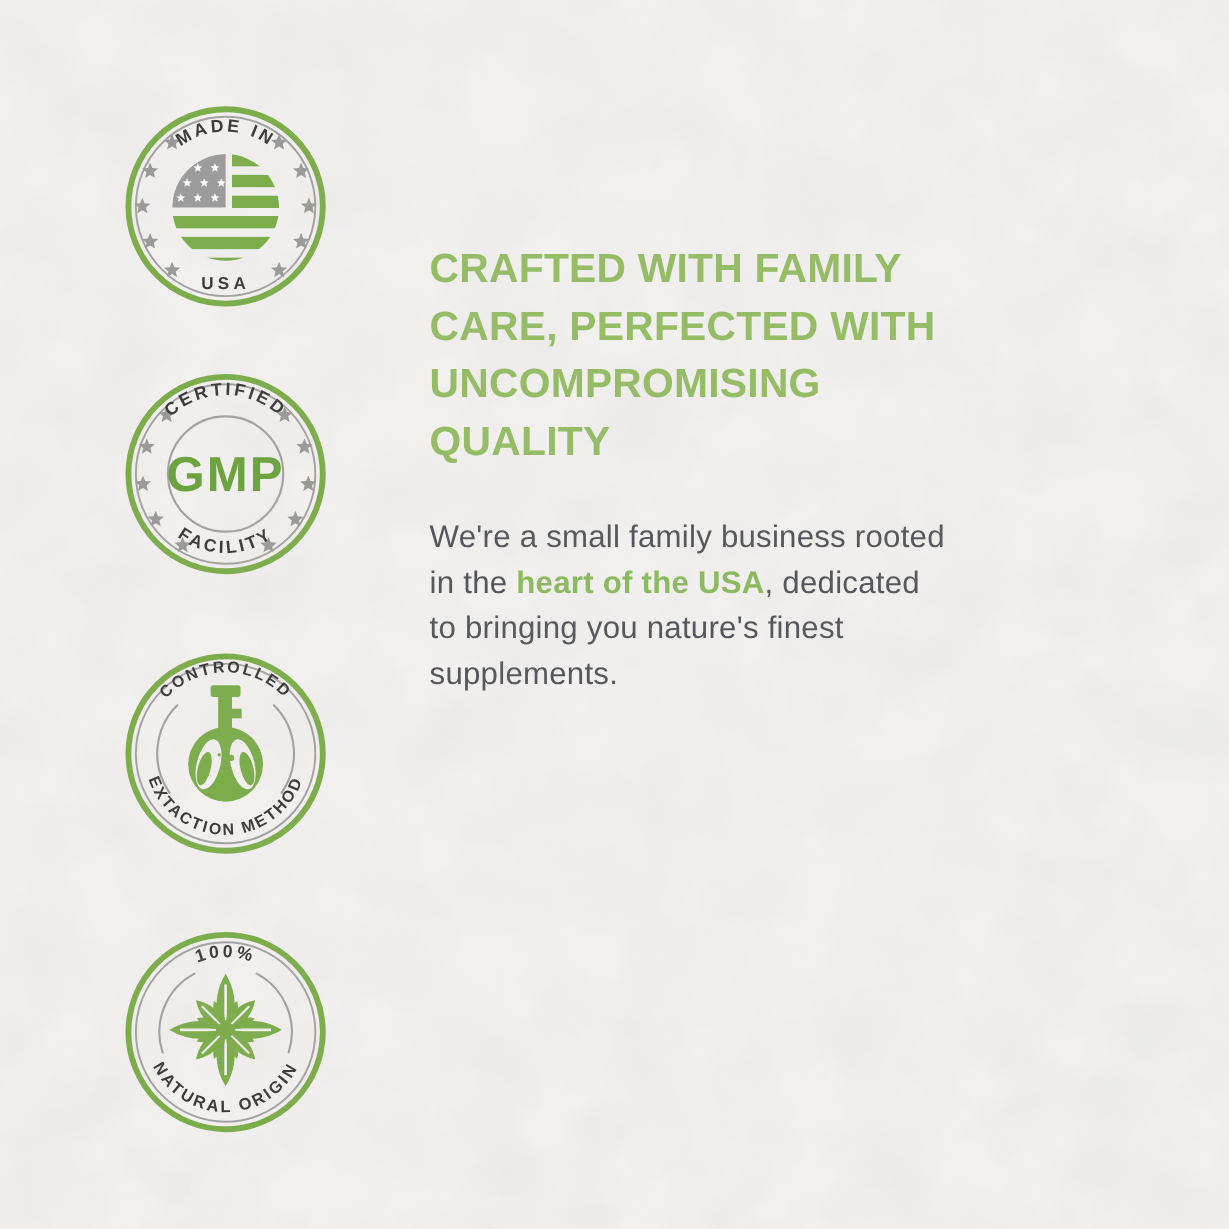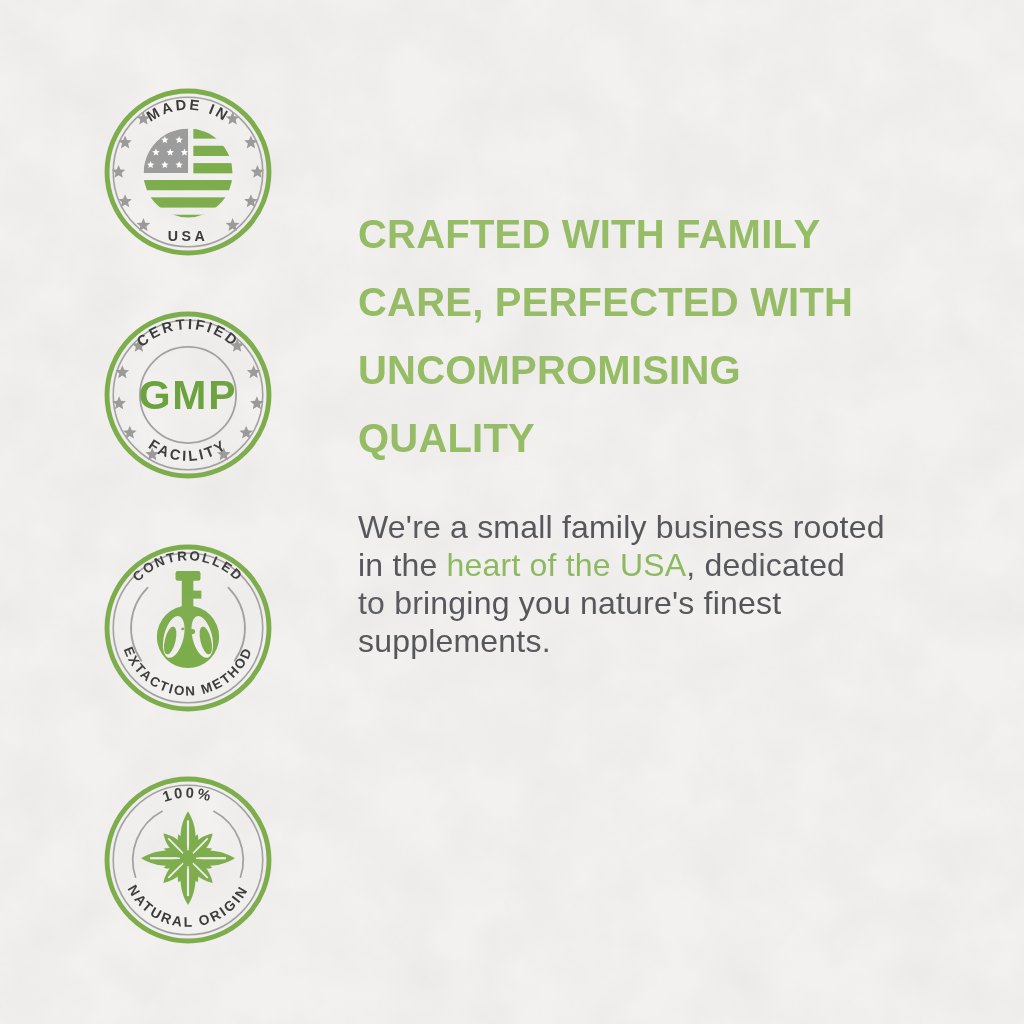--- a/index.html
+++ b/index.html
@@ -33,31 +33,31 @@
   .canton-star{fill:#ffffff;}
   .arc-label{font-family:"Liberation Sans",sans-serif;font-size:16.5px;font-weight:600;letter-spacing:3px;fill:var(--label-dark);}
   .b3 .arc-label{font-size:15px;letter-spacing:2.2px;}
   .b4 .arc-bottom{font-size:15.5px;letter-spacing:2.6px;}
   .usa-label{font-size:16px;font-weight:600;letter-spacing:4px;fill:var(--label-dark);}
   .gmp-text{font-size:46px;font-weight:700;letter-spacing:2px;fill:var(--gmp-green);}
   .green-fill{fill:var(--badge-green);}
   .content{position:absolute;left:358px;top:200px;width:620px;}
   h1{
     margin:0 0 36px 0;
-    font-size:40px;line-height:68px;font-weight:bold;
+    font-size:34px;line-height:48px;font-weight:bold;
     color:var(--heading-green);
     white-space:pre-line;letter-spacing:0.2px;
   }
   .body-text p{
     margin:0 0 30px 0;
-    font-size:32px;line-height:38px;
+    font-size:26px;line-height:38px;
     color:var(--body-gray);
     white-space:pre-line;letter-spacing:0.2px;
   }
-  .hl{color:var(--accent-green);font-weight:normal;}
+  .hl{color:var(--accent-green);font-weight:bold;}
   .texture{position:absolute;inset:0;z-index:10;pointer-events:none;}
   .defs-holder{position:absolute;width:0;height:0;}
 </style>
 </head>
 <body>
 
 <svg class="defs-holder" aria-hidden="true">
   <defs>
     <path id="star-shape" d="M0,-8 L-2.12,-2.91 L-7.61,-2.47 L-3.42,1.11 L-4.7,6.47 L0,3.6 L4.7,6.47 L3.42,1.11 L7.61,-2.47 L2.12,-2.91 Z"></path>
     <g id="leafB">

